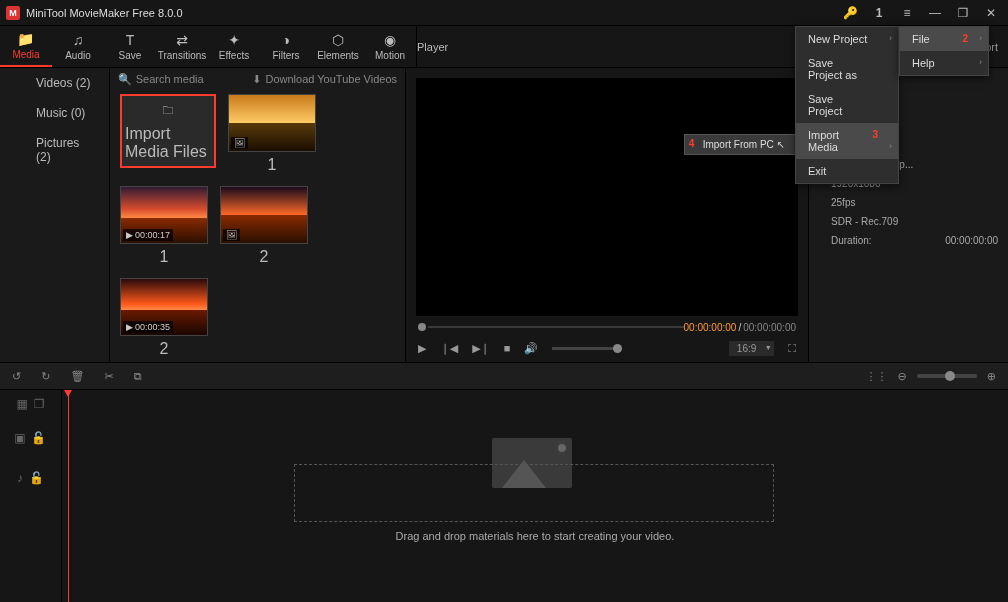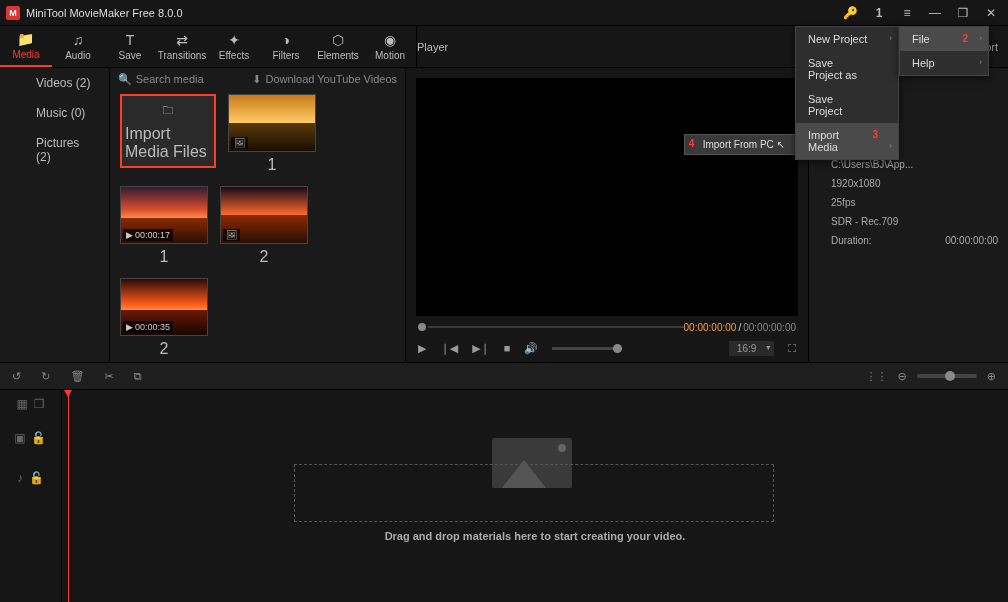--- a/index.html
+++ b/index.html
@@ -79,21 +79,21 @@
 .tl-toolbar { height:28px; background:#1e1e1e; border-top:1px solid #000; border-bottom:1px solid #000; display:flex; align-items:center; padding:0 12px; gap:20px; color:#888; }
 .tl-toolbar .right { margin-left:auto; display:flex; align-items:center; gap:10px; }
 .zoom-track { width:60px; height:4px; background:#444; border-radius:2px; position:relative; }
 .zoom-track .zk { position:absolute; left:28px; top:-3px; width:10px; height:10px; border-radius:50%; background:#888; }
 
 
 .timeline { height:212px; background:#161616; display:flex; position:relative; }
 .tl-left { width:62px; border-right:1px solid #000; display:flex; flex-direction:column; }
 .tl-left .trk { flex:0 0 40px; display:flex; align-items:center; justify-content:center; gap:6px; color:#666; font-size:12px; }
 .tl-left .trk.first { flex:0 0 28px; }
-.tl-body { flex:1; position:relative;font-weight:bold; }
+.tl-body { flex:1; position:relative; }
 .playhead { position:absolute; left:6px; top:0; bottom:0; width:1px; background:#ff3b30; }
 .playhead::before { content:""; position:absolute; top:0; left:-4px; width:0; height:0; border-left:4.5px solid transparent; border-right:4.5px solid transparent; border-top:7px solid #ff3b30; }
 .dropzone { position:absolute; left:232px; top:74px; width:480px; height:58px; border:1px dashed #555; }
 .placeholder-img { position:absolute; left:430px; top:48px; width:80px; height:50px; background:#3a3a3a; border-radius:2px; overflow:hidden; }
 .placeholder-img::before { content:""; position:absolute; left:10px; bottom:0; width:0; height:0; border-left:22px solid transparent; border-right:22px solid transparent; border-bottom:28px solid #555; }
 .placeholder-img::after { content:""; position:absolute; right:6px; top:6px; width:8px; height:8px; border-radius:50%; background:#666; }
 .droptext { position:absolute; left:0; right:0; top:140px; text-align:center; font-size:11px; color:#aaa; }
 </style>
 </head>
 <body>
@@ -303,17 +303,18 @@
     <div class="dropzone"></div>
     <div class="droptext">Drag and drop materials here to start creating your video.</div>
   </div>
 </div>
 
 <div class="menu menu1">
   <div class="mi"><span>New Project</span><span class="arrow">›</span></div>
   <div class="mi"><span>Save Project as</span></div>
   <div class="mi"><span>Save Project</span></div>
   <div class="mi hl"><span>Import Media</span><span class="marker mk">3</span><span class="arrow">›</span></div>
+  <div class="mi"><span>Exit</span></div>
 </div>
 <div class="menu menu2">
   <div class="mi hl"><span>File</span><span class="marker mk">2</span><span class="arrow">›</span></div>
   <div class="mi"><span>Help</span><span class="arrow">›</span></div>
 </div>
 
 </body></html>

